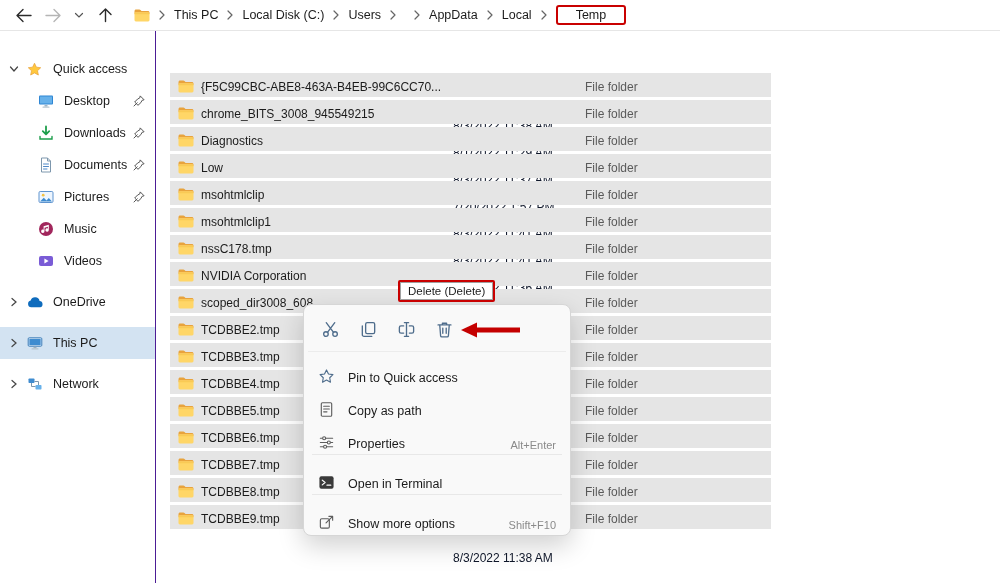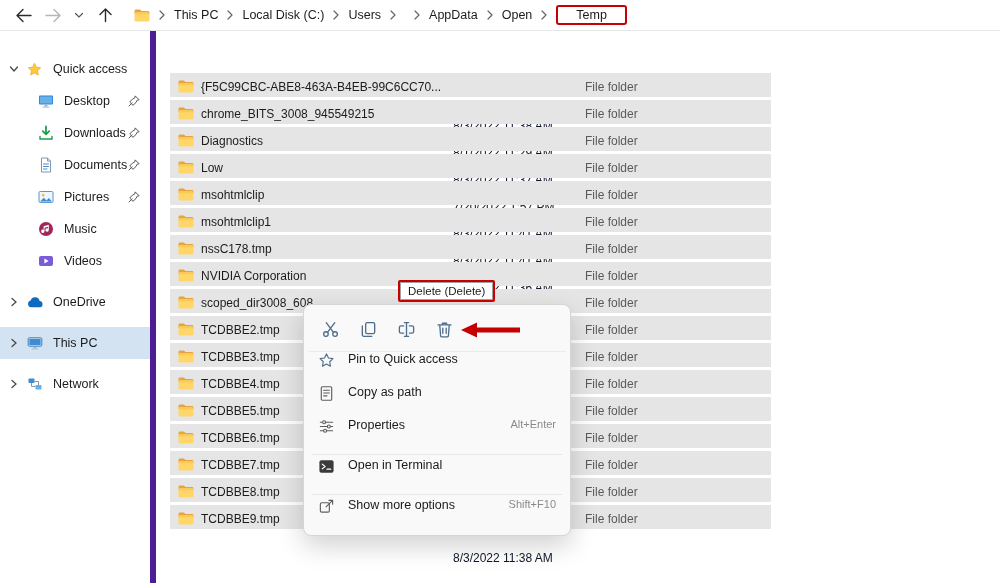--- a/index.html
+++ b/index.html
@@ -18,21 +18,21 @@
   .addressbar{display:flex;align-items:center;margin-left:14px;font-size:12.5px;}
   .addr-folder{display:flex;margin-right:3px;}
   .crumbs{display:flex;align-items:center;}
   .bc-sep{display:flex;padding:0 5px;}
   .crumb{padding:2px 3px;white-space:nowrap;cursor:pointer;}
   .crumb-hl{border:2px solid #c90000;border-radius:3px;padding:1px 18px;margin-left:3px;}
   .redacted-box{width:56px;height:12px;border-radius:2px;filter:blur(.7px);
     background:repeating-linear-gradient(90deg,#c9c9c9 0 2px,#e5e5e5 2px 4px,#d2d2d2 4px 6px);}
   
   .sidebar{position:absolute;top:31px;left:0;width:156px;bottom:0;padding-top:22px;box-sizing:border-box;
-    border-right:6px solid #4c1d95;background:#fff;}
+    border-right:1px solid #4c1d95;background:#fff;}
   .side-item{height:32px;display:flex;align-items:center;padding-left:8px;font-size:12.5px;position:relative;cursor:pointer;}
   .side-item .chev{width:14px;display:flex;margin-right:5px;}
   .side-item .si{width:18px;display:flex;margin-right:8px;}
   .side-item.child{padding-left:38px;}
   .side-item.group{margin-top:9px;}
   .side-item.selected{background:#d3e3f2;}
   .side-item .pin{position:absolute;right:10px;display:flex;}
   .slabel{white-space:nowrap;}
   
   .main{position:absolute;top:31px;left:156px;right:0;bottom:0;overflow:hidden;background:#fff;}
@@ -47,21 +47,21 @@
   .row .ficon{position:absolute;left:8px;top:7px;display:flex;}
   .c-name{position:absolute;left:31px;top:7px;font-size:12px;white-space:nowrap;max-width:240px;overflow:hidden;}
   .c-date{position:absolute;left:283px;top:7px;font-size:12px;color:#0f172a;white-space:nowrap;margin-top:39px;}
   .c-type{position:absolute;left:415px;top:7px;font-size:12px;color:#5a5a5a;white-space:nowrap;}
   
   .context-menu{position:absolute;left:303px;top:304px;width:268px;box-sizing:border-box;
     background:#f9f9f9;border:1px solid #d6d6d6;border-radius:8px;padding:4px;
     box-shadow:0 10px 26px rgba(0,0,0,.18);z-index:10;}
   .qa{display:flex;align-items:center;gap:10px;padding:6px 8px 8px;border-bottom:1px solid #ececec;}
   .qa-btn{width:28px;height:28px;display:flex;align-items:center;justify-content:center;border-radius:4px;cursor:pointer;}
-  .mitem{height:33px;display:flex;align-items:flex-start;padding:0 10px;border-radius:4px;font-size:12.5px;cursor:pointer;}
+  .mitem{height:33px;display:flex;align-items:flex-end;padding:0 10px;border-radius:4px;font-size:12.5px;cursor:pointer;}
   .mi-ic{width:18px;display:flex;margin-right:12px;}
   .shortcut{margin-left:auto;color:#8a8a8a;font-size:11px;}
   .msep{height:1px;background:#e8e8e8;margin:3px 4px;}
   
   .tooltip-annot{position:absolute;left:398px;top:280px;z-index:20;border:2px solid #c90000;border-radius:2px;text-align:right;}
   .tooltip{border:1px solid #a0a0a0;background:#fff;padding:2px 7px;font-size:11.5px;white-space:nowrap;}
   .red-arrow{position:absolute;left:458px;top:320px;z-index:20;}
 </style>
 </head>
 <body>
@@ -132,21 +132,21 @@
           <svg width="8" height="10" viewBox="0 0 8 10">
             <path d="M2 1l4 4-4 4" stroke="#666" stroke-width="1.2" fill="none" stroke-linecap="round" stroke-linejoin="round"></path>
           </svg>
         </span>
         <span class="crumb">AppData</span>
         <span class="bc-sep">
           <svg width="8" height="10" viewBox="0 0 8 10">
             <path d="M2 1l4 4-4 4" stroke="#666" stroke-width="1.2" fill="none" stroke-linecap="round" stroke-linejoin="round"></path>
           </svg>
         </span>
-        <span class="crumb">Open</span>
+        <span class="crumb">Local</span>
         <span class="bc-sep">
           <svg width="8" height="10" viewBox="0 0 8 10">
             <path d="M2 1l4 4-4 4" stroke="#666" stroke-width="1.2" fill="none" stroke-linecap="round" stroke-linejoin="round"></path>
           </svg>
         </span>
         <span class="crumb crumb-hl">Temp</span>
       </span>
   </div>
 </div>
 

